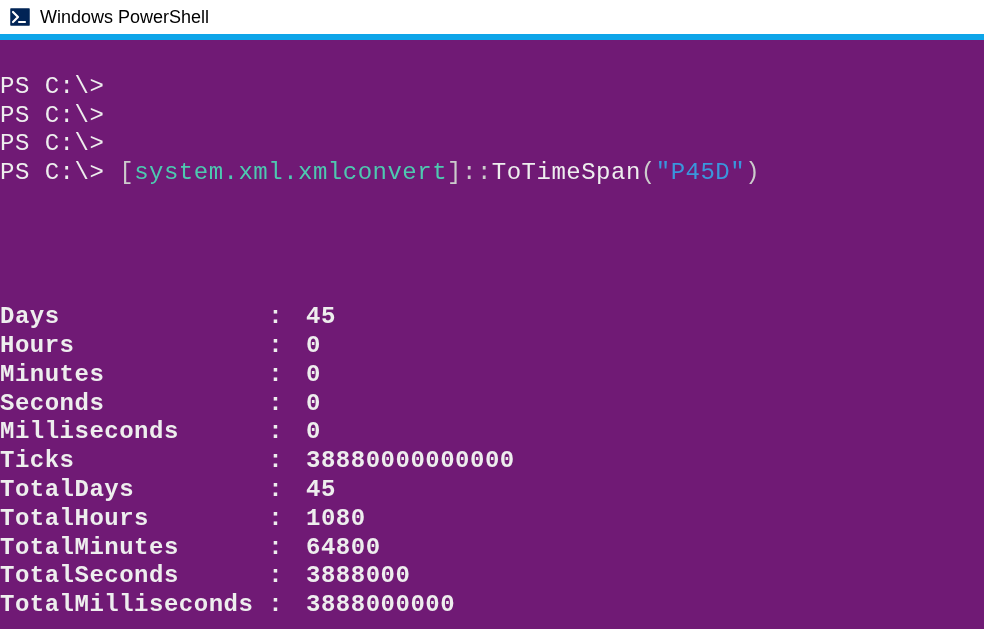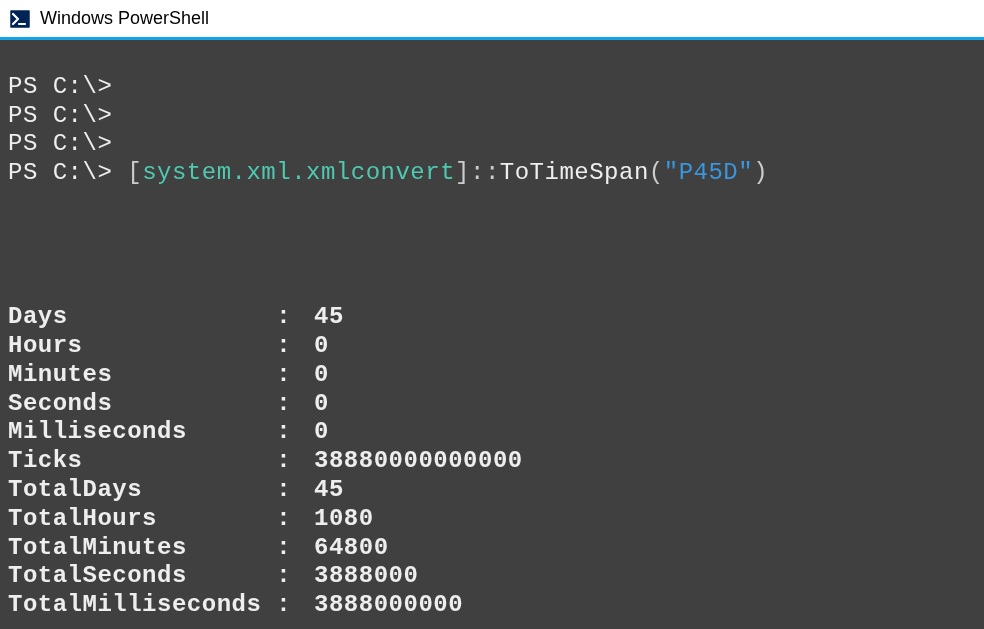--- a/index.html
+++ b/index.html
@@ -13,42 +13,42 @@
       font-family: Consolas, 'Courier New', monospace;
       background: #012456;
       overflow: hidden;
     }
     .title-bar {
       background: #ffffff;
       height: 40px;
       display: flex;
       align-items: center;
       padding: 0 8px;
-      border-bottom: 3px solid #0ea5e9;
+      border-bottom: 6px solid #0ea5e9;
     }
     .title-bar-icon {
       width: 24px;
       height: 24px;
       margin-right: 8px;
       display: flex;
       align-items: center;
       justify-content: center;
     }
     .title-bar-text {
       font-family: 'Segoe UI', Tahoma, sans-serif;
       font-size: 18px;
       color: #000000;
       font-weight: 400;
     }
     .terminal {
-      background: #404040;
+      background: #701a75;
       color: #eeeeee;
       font-size: 24px;
       line-height: 1.2;
-      padding: 4px 8px;
+      padding: 4px 0;
       height: calc(100% - 40px);
       white-space: pre;
       letter-spacing: 0.5px;
     }
     .prompt {
       color: #eeeeee;
     }
     .cmd-class {
       color: #4ec9b0;
     }

